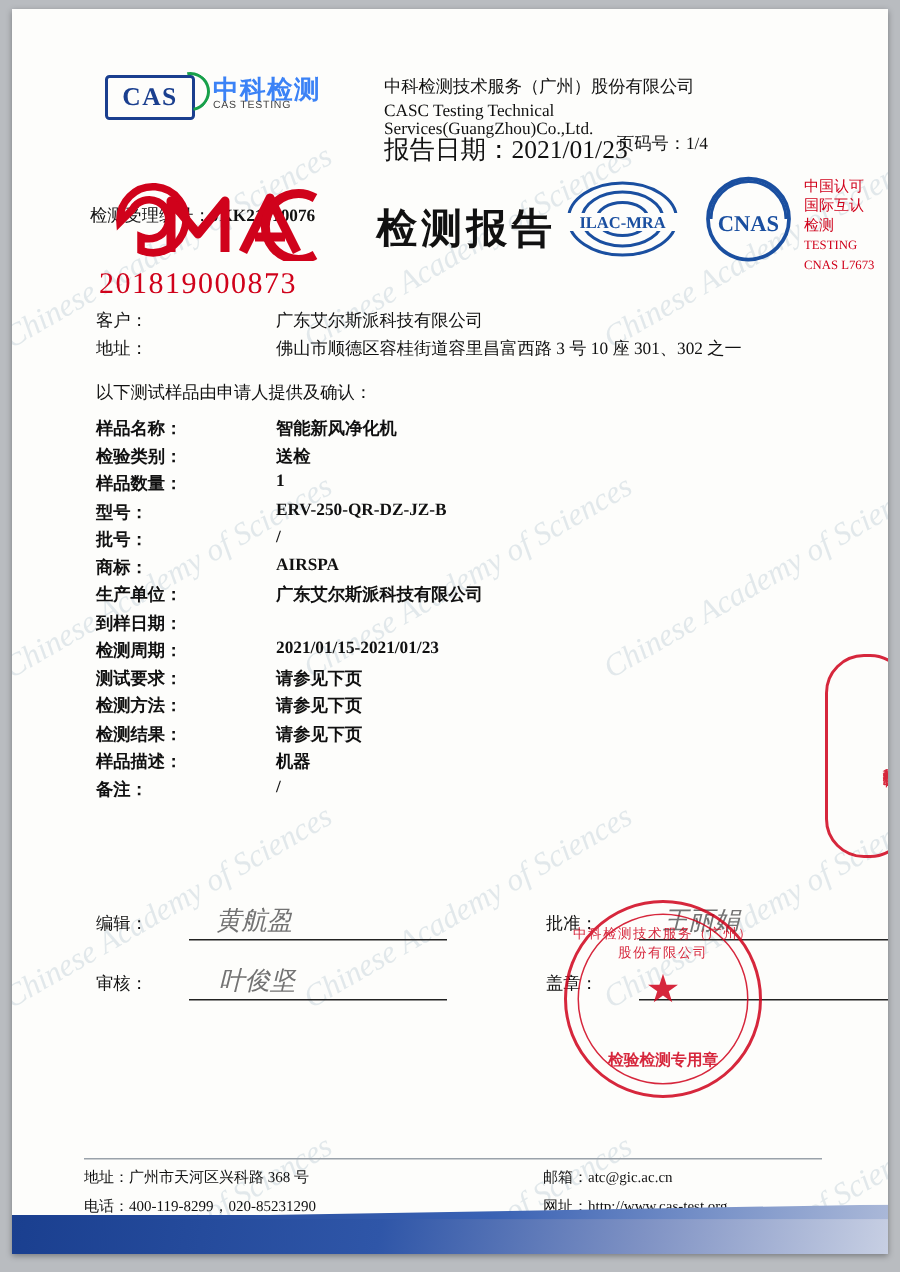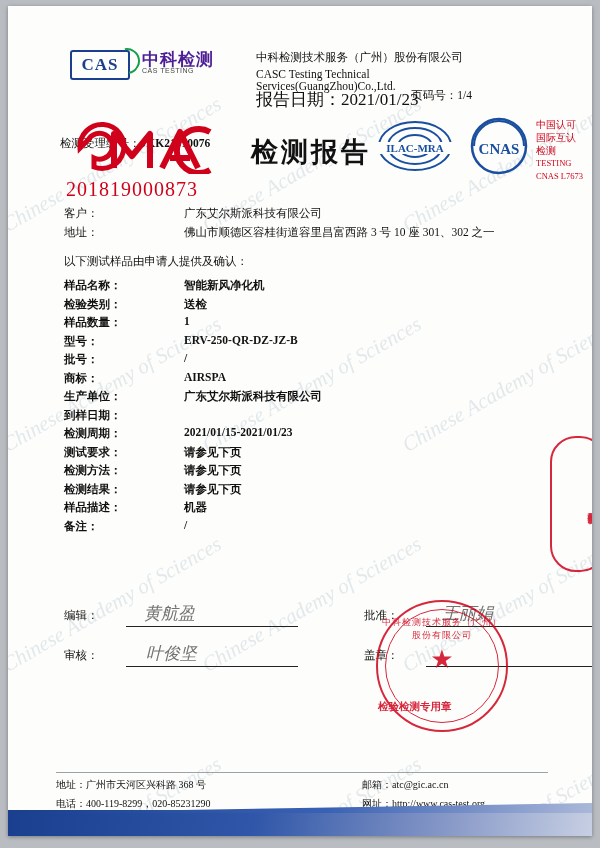--- a/index.html
+++ b/index.html
@@ -58,21 +58,21 @@
     position:absolute;left:44px;top:-2px;
     width:22px;height:22px;
     border:2px solid #17a04a;
     border-radius:50%;
     border-left-color:transparent;
     border-bottom-color:transparent;
     transform:rotate(35deg);
   }
   .cas-cn{
     position:absolute;left:72px;top:-2px;
-    font-size:17px;font-weight:bold;color:#4c1d95;
+    font-size:17px;font-weight:bold;color:#3b82f6;
     font-family:"Liberation Serif", serif;
     letter-spacing:1px;
   }
   .cas-en{
     position:absolute;left:72px;top:17px;
     font-size:7px;color:#444;letter-spacing:.5px;
   }
   .accept-no{
     position:absolute;left:52px;top:82px;
     font-size:11.5px;color:#111;
@@ -198,21 +198,21 @@
   .stamp-main .ring{
     position:absolute;left:7px;top:7px;right:7px;bottom:7px;
     border:1px solid #d0021b;border-radius:50%;
   }
   .stamp-star{
     position:absolute;left:50%;top:44px;transform:translateX(-50%);
     font-size:26px;color:#d0021b;line-height:1;
   }
   .stamp-bottom{
     position:absolute;left:0;right:0;bottom:16px;
-    font-size:10.5px;font-weight:bold;
+    text-align:center;font-size:10.5px;font-weight:bold;
     font-family:"Liberation Serif", serif;
   }
   .stamp-arc{
     position:absolute;left:0;right:0;top:14px;
     text-align:center;font-size:9px;letter-spacing:1px;
     font-family:"Liberation Serif", serif;
   }
   .stamp-side{
     right:-14px;top:430px;width:52px;height:120px;
     border:2px solid #d0021b;border-radius:6px;

